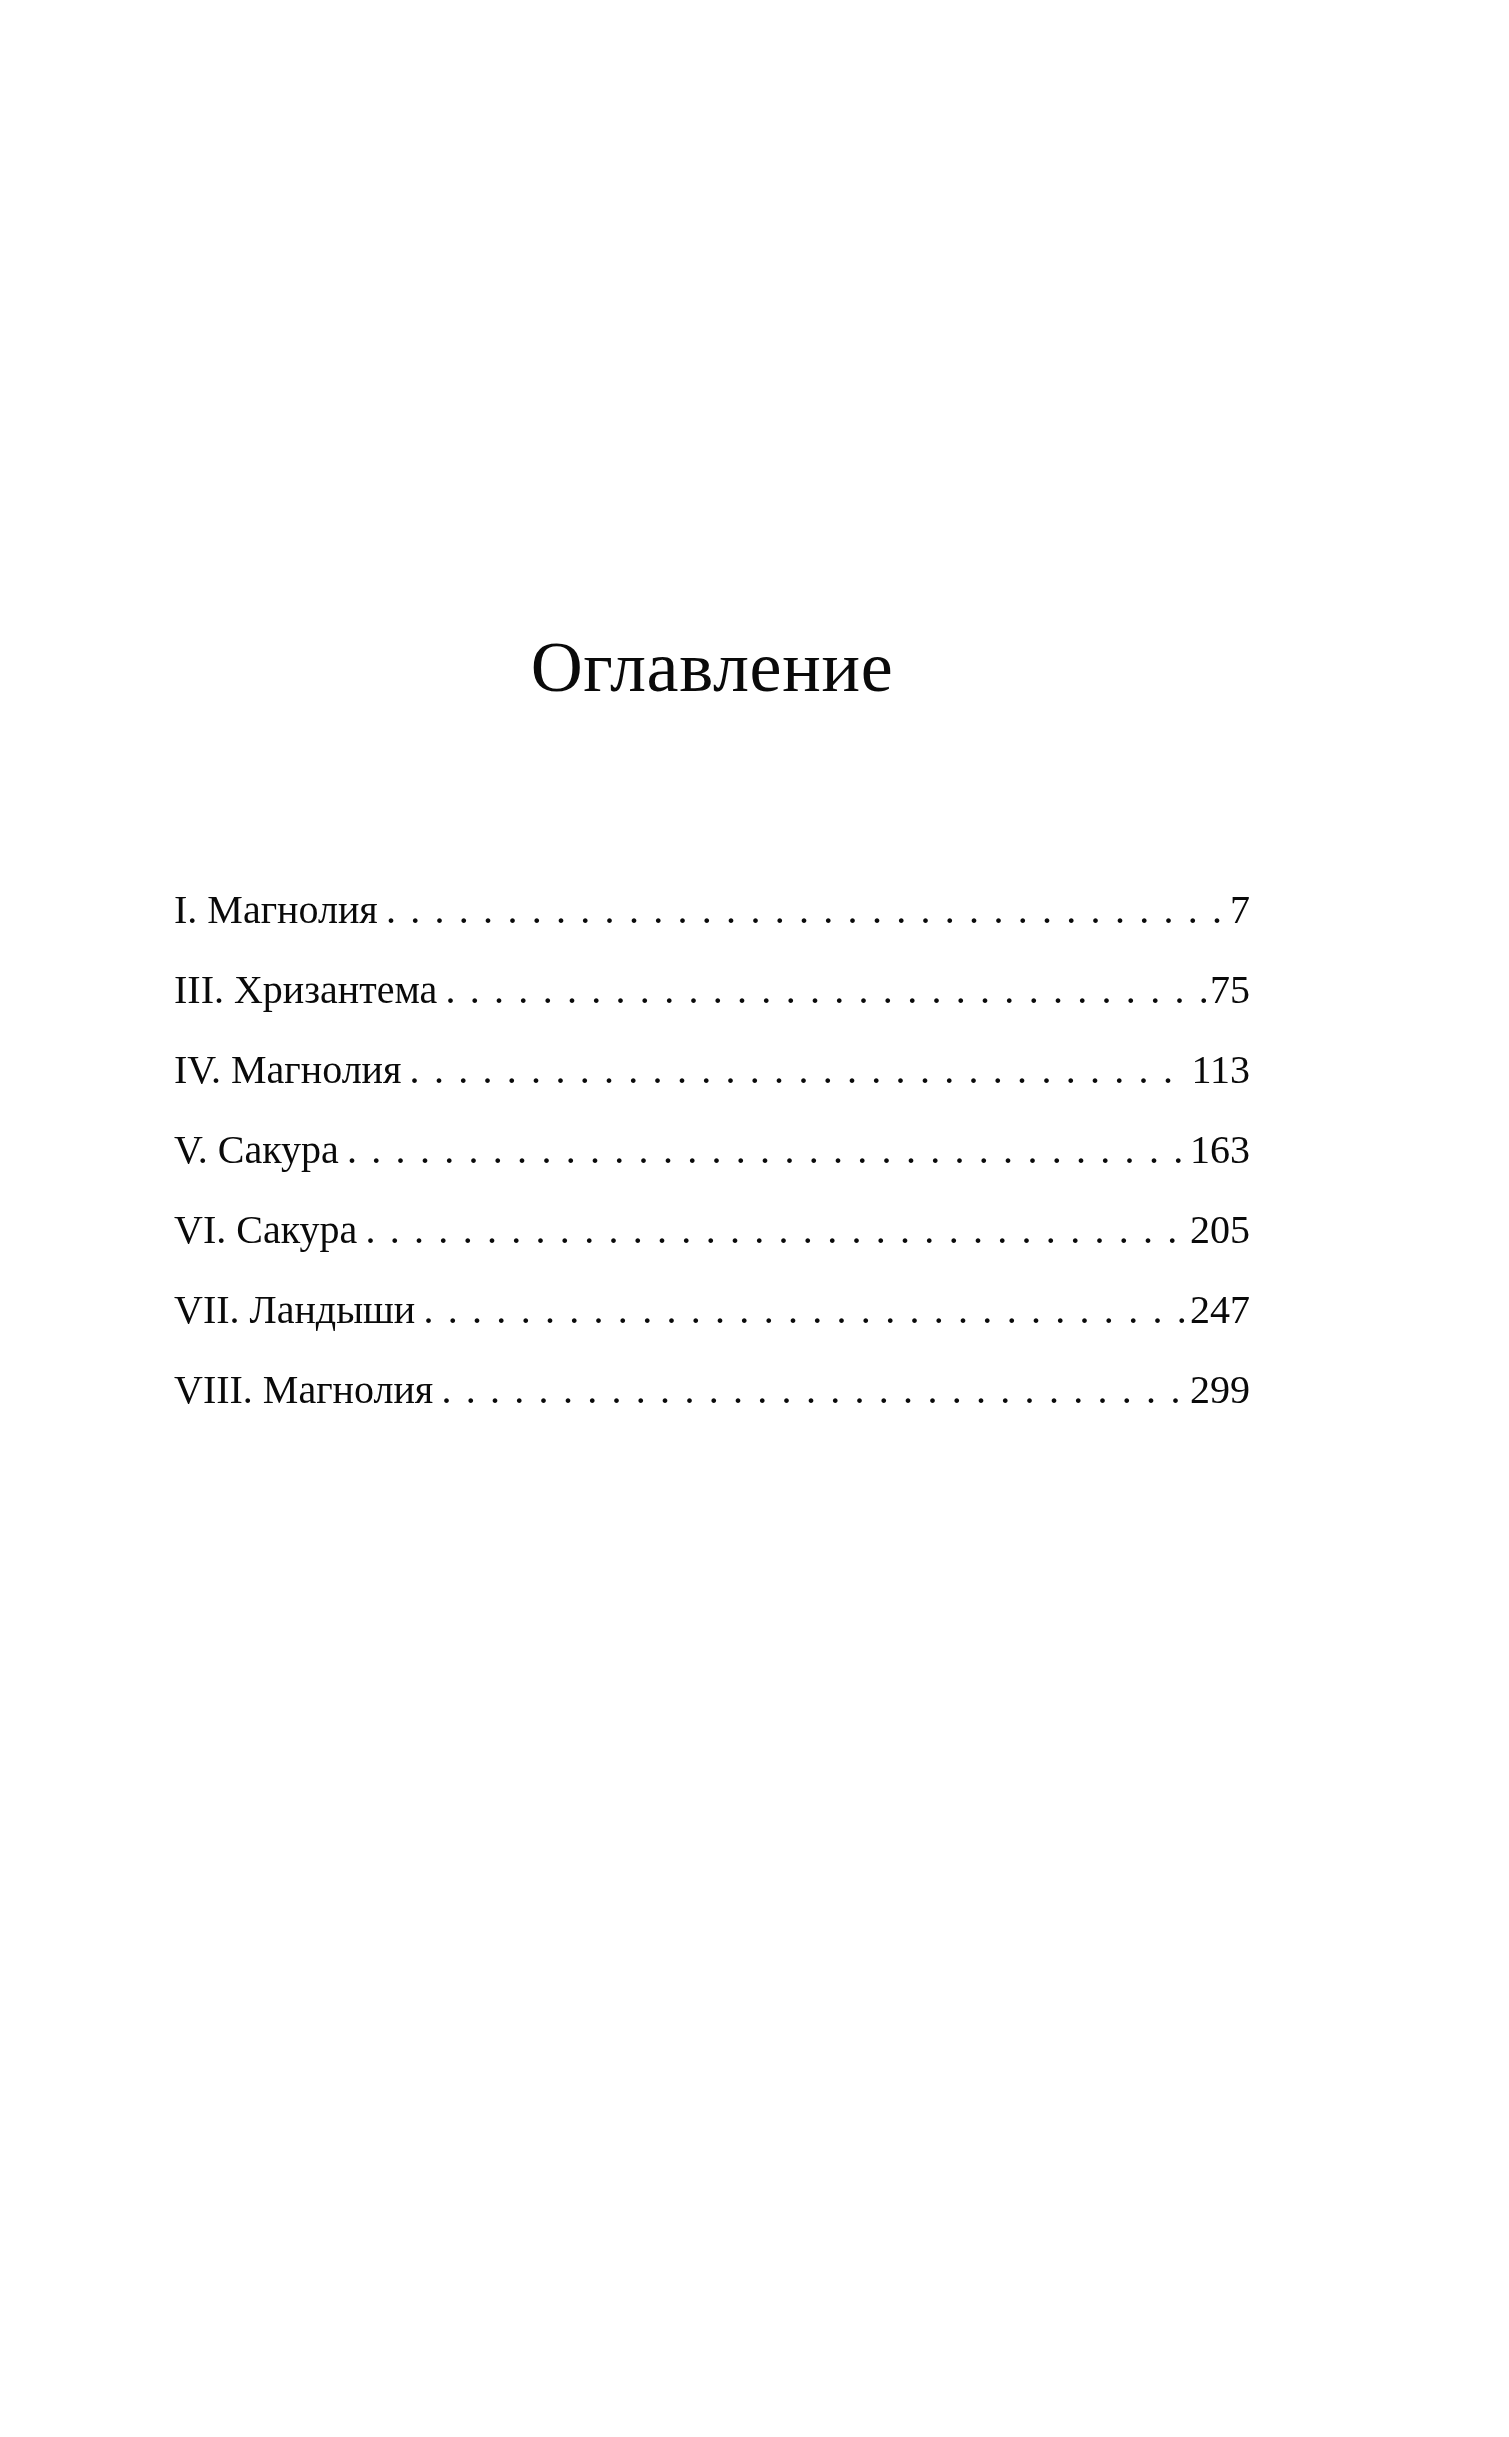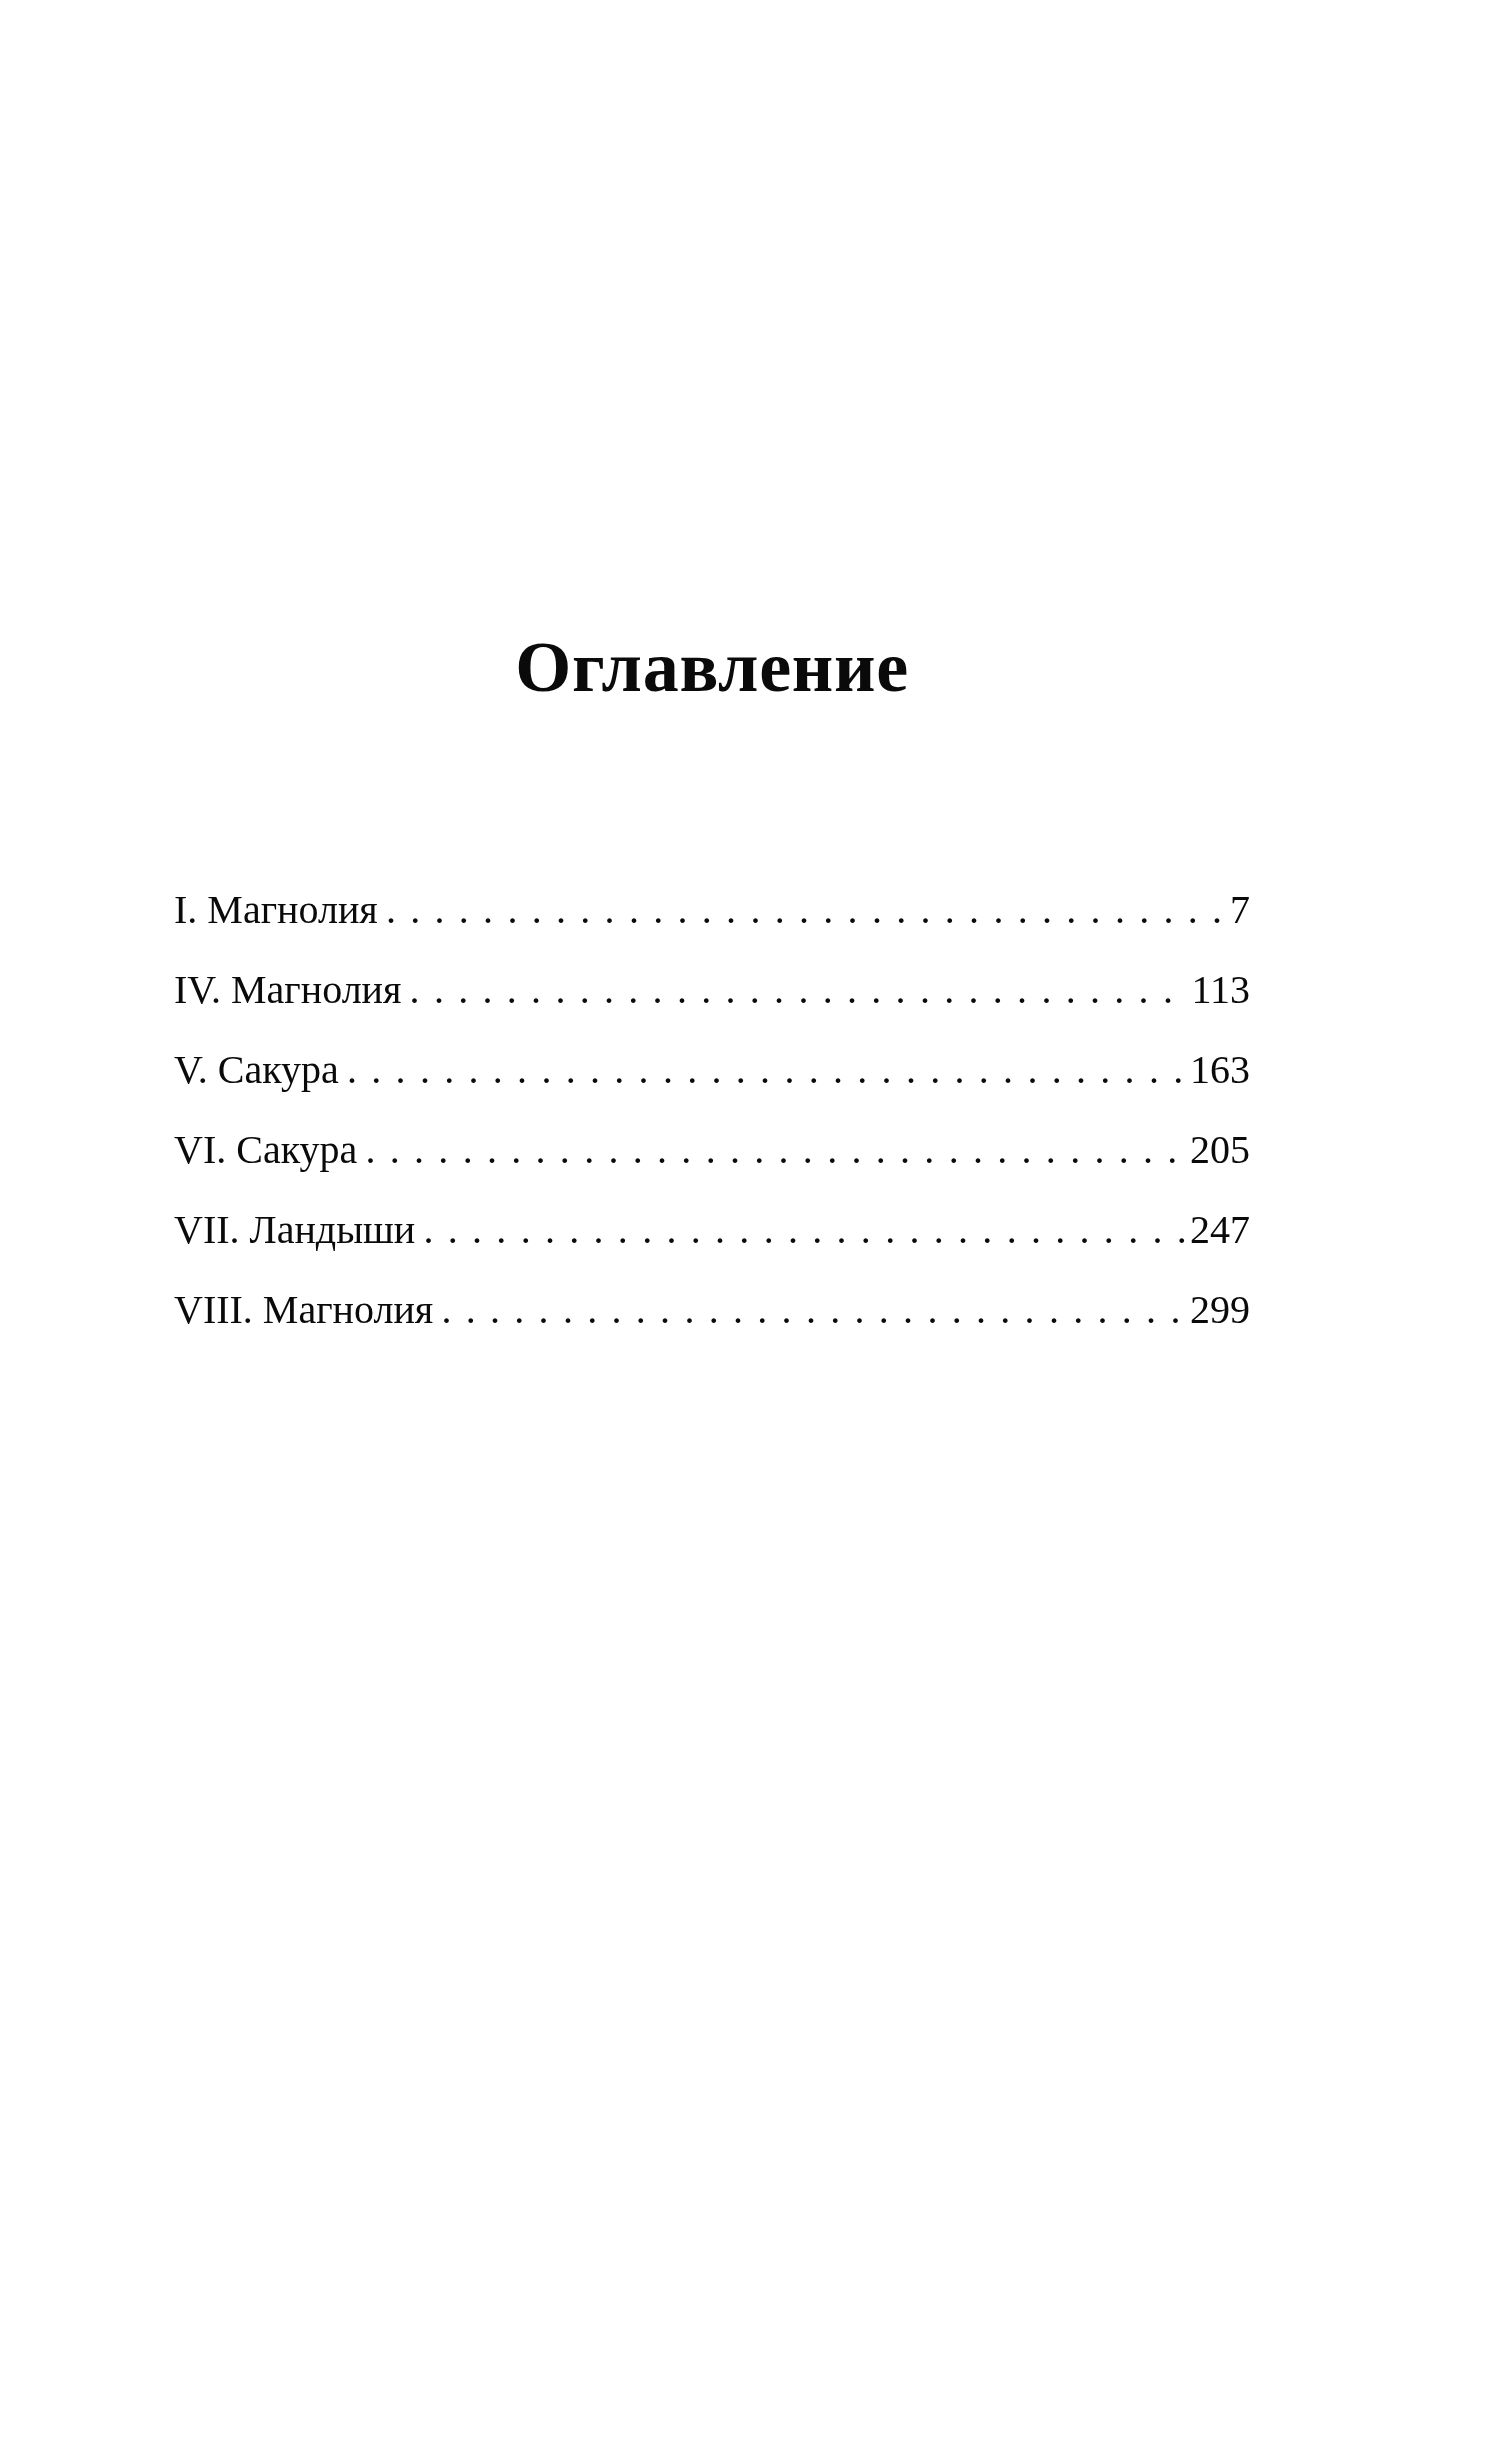--- a/index.html
+++ b/index.html
@@ -21,21 +21,21 @@
     background: #ffffff;
   }
   .content {
     padding-left: 174px;
     padding-right: 259px;
   }
   .toc-title {
     margin: 0;
     margin-top: 631px;
     font-size: 72px;
-    font-weight: 700;
+    font-weight: 400;
     line-height: 1.0;
     text-align: center;
     letter-spacing: 0.7px;
     color: #0a0a0a;
   }
   .toc-list {
     margin-top: 167px;
   }
   .toc-row {
     display: flex;
@@ -75,20 +75,25 @@
 
     <div class="toc-list">
 
       <div class="toc-row">
         <span class="toc-label">I. Магнолия</span>
         <span class="toc-leader"></span>
         <span class="toc-page">7</span>
       </div>
 
 
+      <div class="toc-row">
+        <span class="toc-label">III. Хризантема</span>
+        <span class="toc-leader"></span>
+        <span class="toc-page">75</span>
+      </div>
 
       <div class="toc-row">
         <span class="toc-label">IV. Магнолия</span>
         <span class="toc-leader"></span>
         <span class="toc-page">113</span>
       </div>
 
       <div class="toc-row">
         <span class="toc-label">V. Сакура</span>
         <span class="toc-leader"></span>

